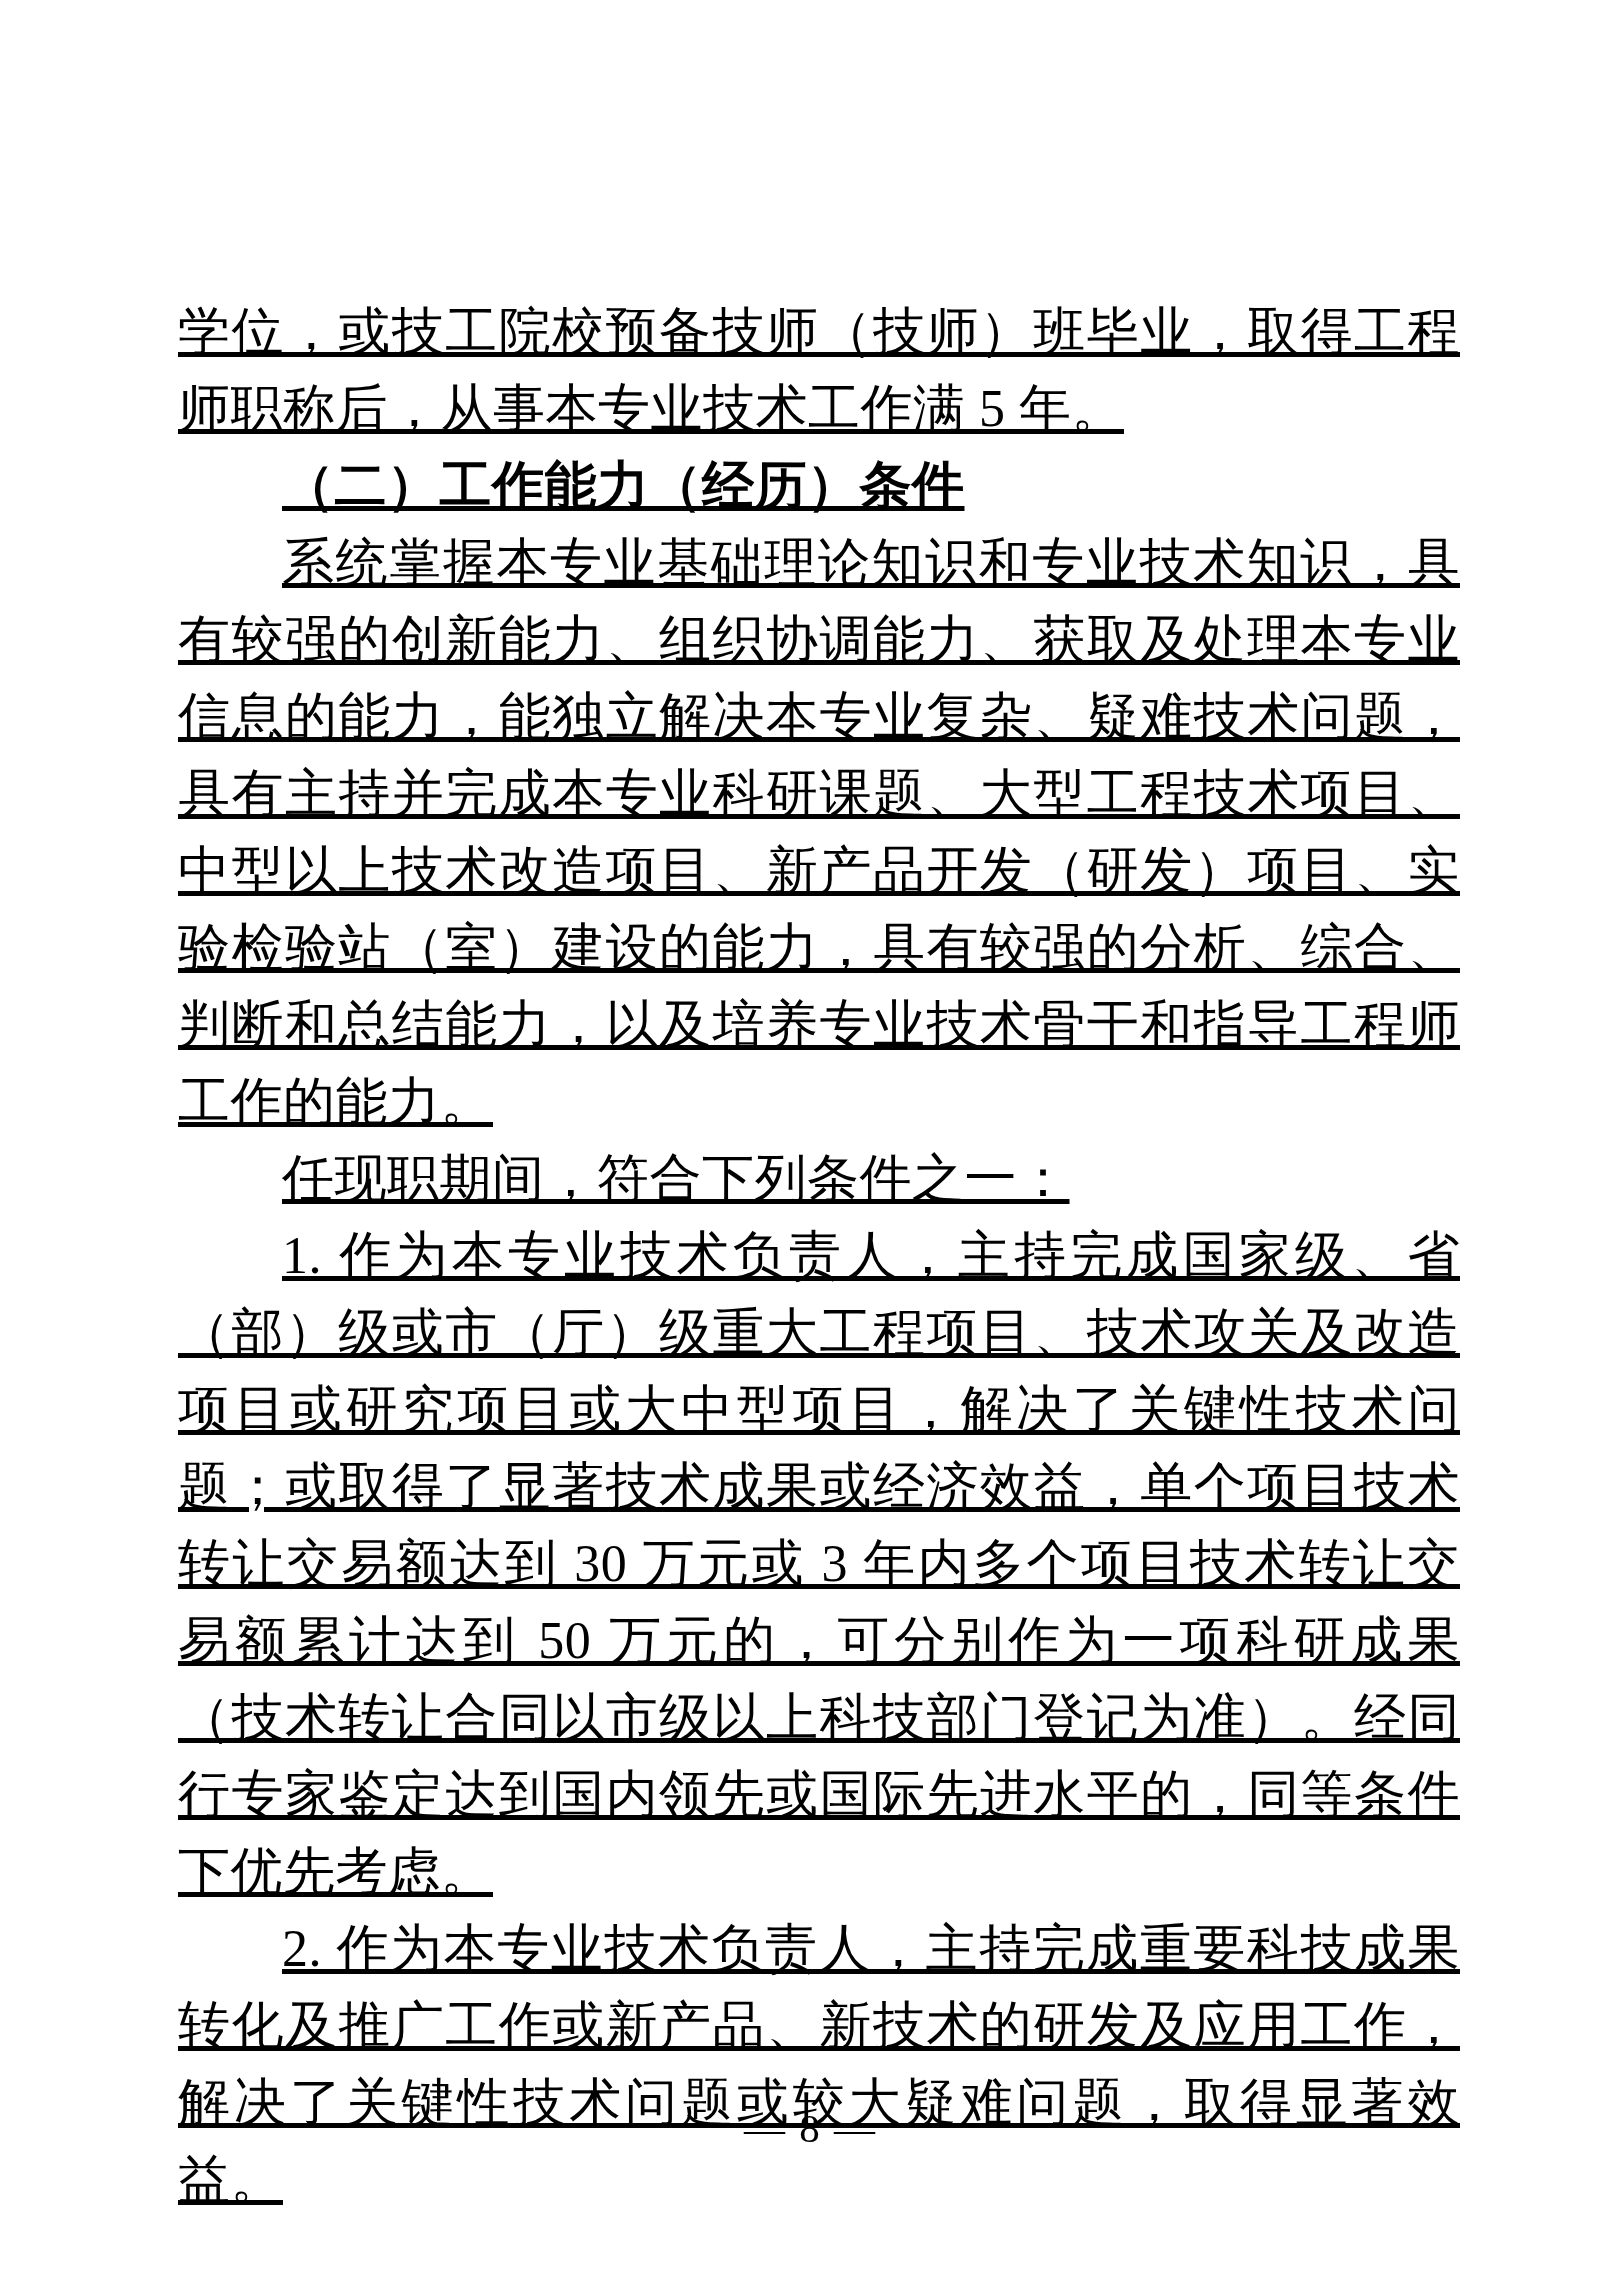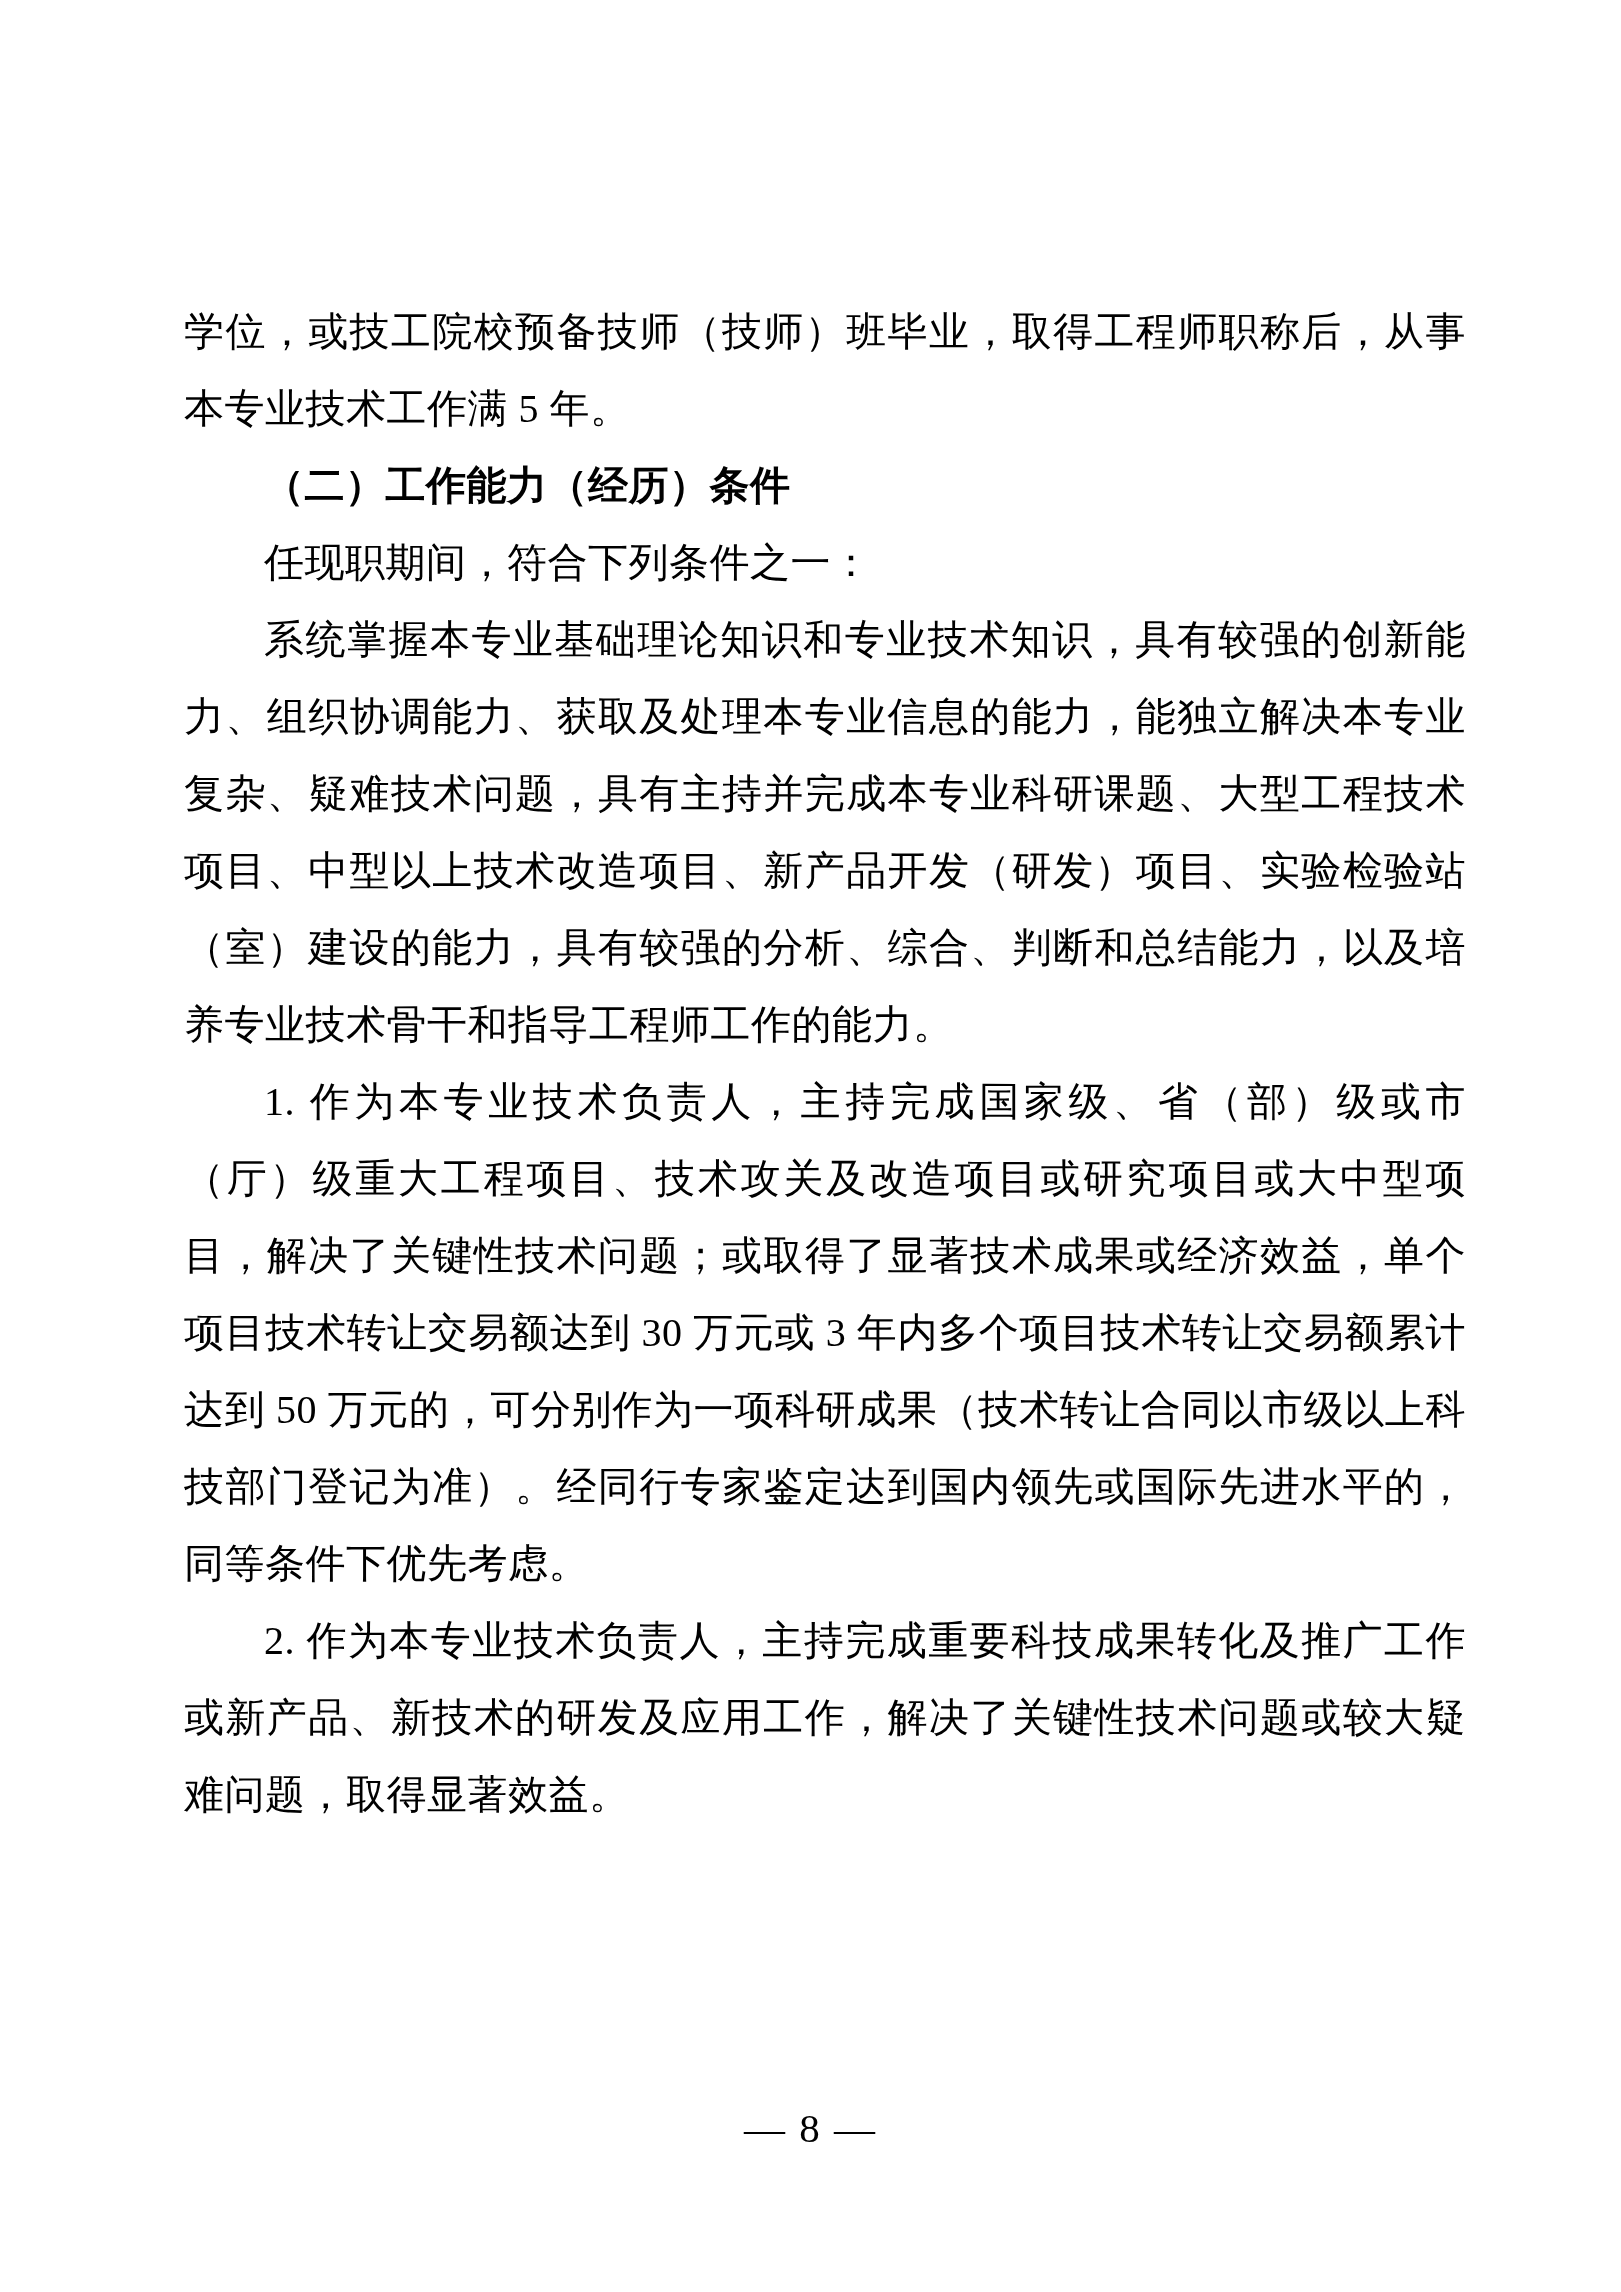--- a/index.html
+++ b/index.html
@@ -14,29 +14,30 @@
     color: #000000;
     font-family: "Liberation Serif", "DejaVu Serif", serif;
     overflow: hidden;
   }
   .page {
     position: absolute;
     inset: 0;
   }
   .text-block {
     position: absolute;
-    left: 184px;
+    left: 178px;
     top: 293px;
     width: 1282px;
-    font-size: 40px;
+    font-size: 52px;
     line-height: 77px;
     text-align: justify;
     text-justify: inter-character;
     line-break: strict;
     letter-spacing: 0.5px;
+    text-decoration: underline;
   }
   .text-block p {
     margin: 0;
     padding: 0;
     text-indent: 2em;
   }
   .text-block p.continuation {
     text-indent: 0;
   }
   .text-block p.heading {
@@ -54,22 +55,22 @@
   }
 </style>
 </head>
 <body>
 
 <div class="page">
 
   <div class="text-block">
     <p class="continuation">学位，或技工院校预备技师（技师）班毕业，取得工程师职称后，从事本专业技术工作满 5 年。</p>
     <p class="heading">（二）工作能力（经历）条件</p>
+    <p class="body">系统掌握本专业基础理论知识和专业技术知识，具有较强的创新能力、组织协调能力、获取及处理本专业信息的能力，能独立解决本专业复杂、疑难技术问题，具有主持并完成本专业科研课题、大型工程技术项目、中型以上技术改造项目、新产品开发（研发）项目、实验检验站（室）建设的能力，具有较强的分析、综合、判断和总结能力，以及培养专业技术骨干和指导工程师工作的能力。</p>
     <p class="body">任现职期间，符合下列条件之一：</p>
-    <p class="body">系统掌握本专业基础理论知识和专业技术知识，具有较强的创新能力、组织协调能力、获取及处理本专业信息的能力，能独立解决本专业复杂、疑难技术问题，具有主持并完成本专业科研课题、大型工程技术项目、中型以上技术改造项目、新产品开发（研发）项目、实验检验站（室）建设的能力，具有较强的分析、综合、判断和总结能力，以及培养专业技术骨干和指导工程师工作的能力。</p>
     <p class="body">1. 作为本专业技术负责人，主持完成国家级、省（部）级或市（厅）级重大工程项目、技术攻关及改造项目或研究项目或大中型项目，解决了关键性技术问题；或取得了显著技术成果或经济效益，单个项目技术转让交易额达到 30 万元或 3 年内多个项目技术转让交易额累计达到 50 万元的，可分别作为一项科研成果（技术转让合同以市级以上科技部门登记为准）。经同行专家鉴定达到国内领先或国际先进水平的，同等条件下优先考虑。</p>
     <p class="body">2. 作为本专业技术负责人，主持完成重要科技成果转化及推广工作或新产品、新技术的研发及应用工作，解决了关键性技术问题或较大疑难问题，取得显著效益。</p>
   </div>
 
   <div class="page-footer">— 8 —</div>
 
 </div>
 
 
 </body></html>

